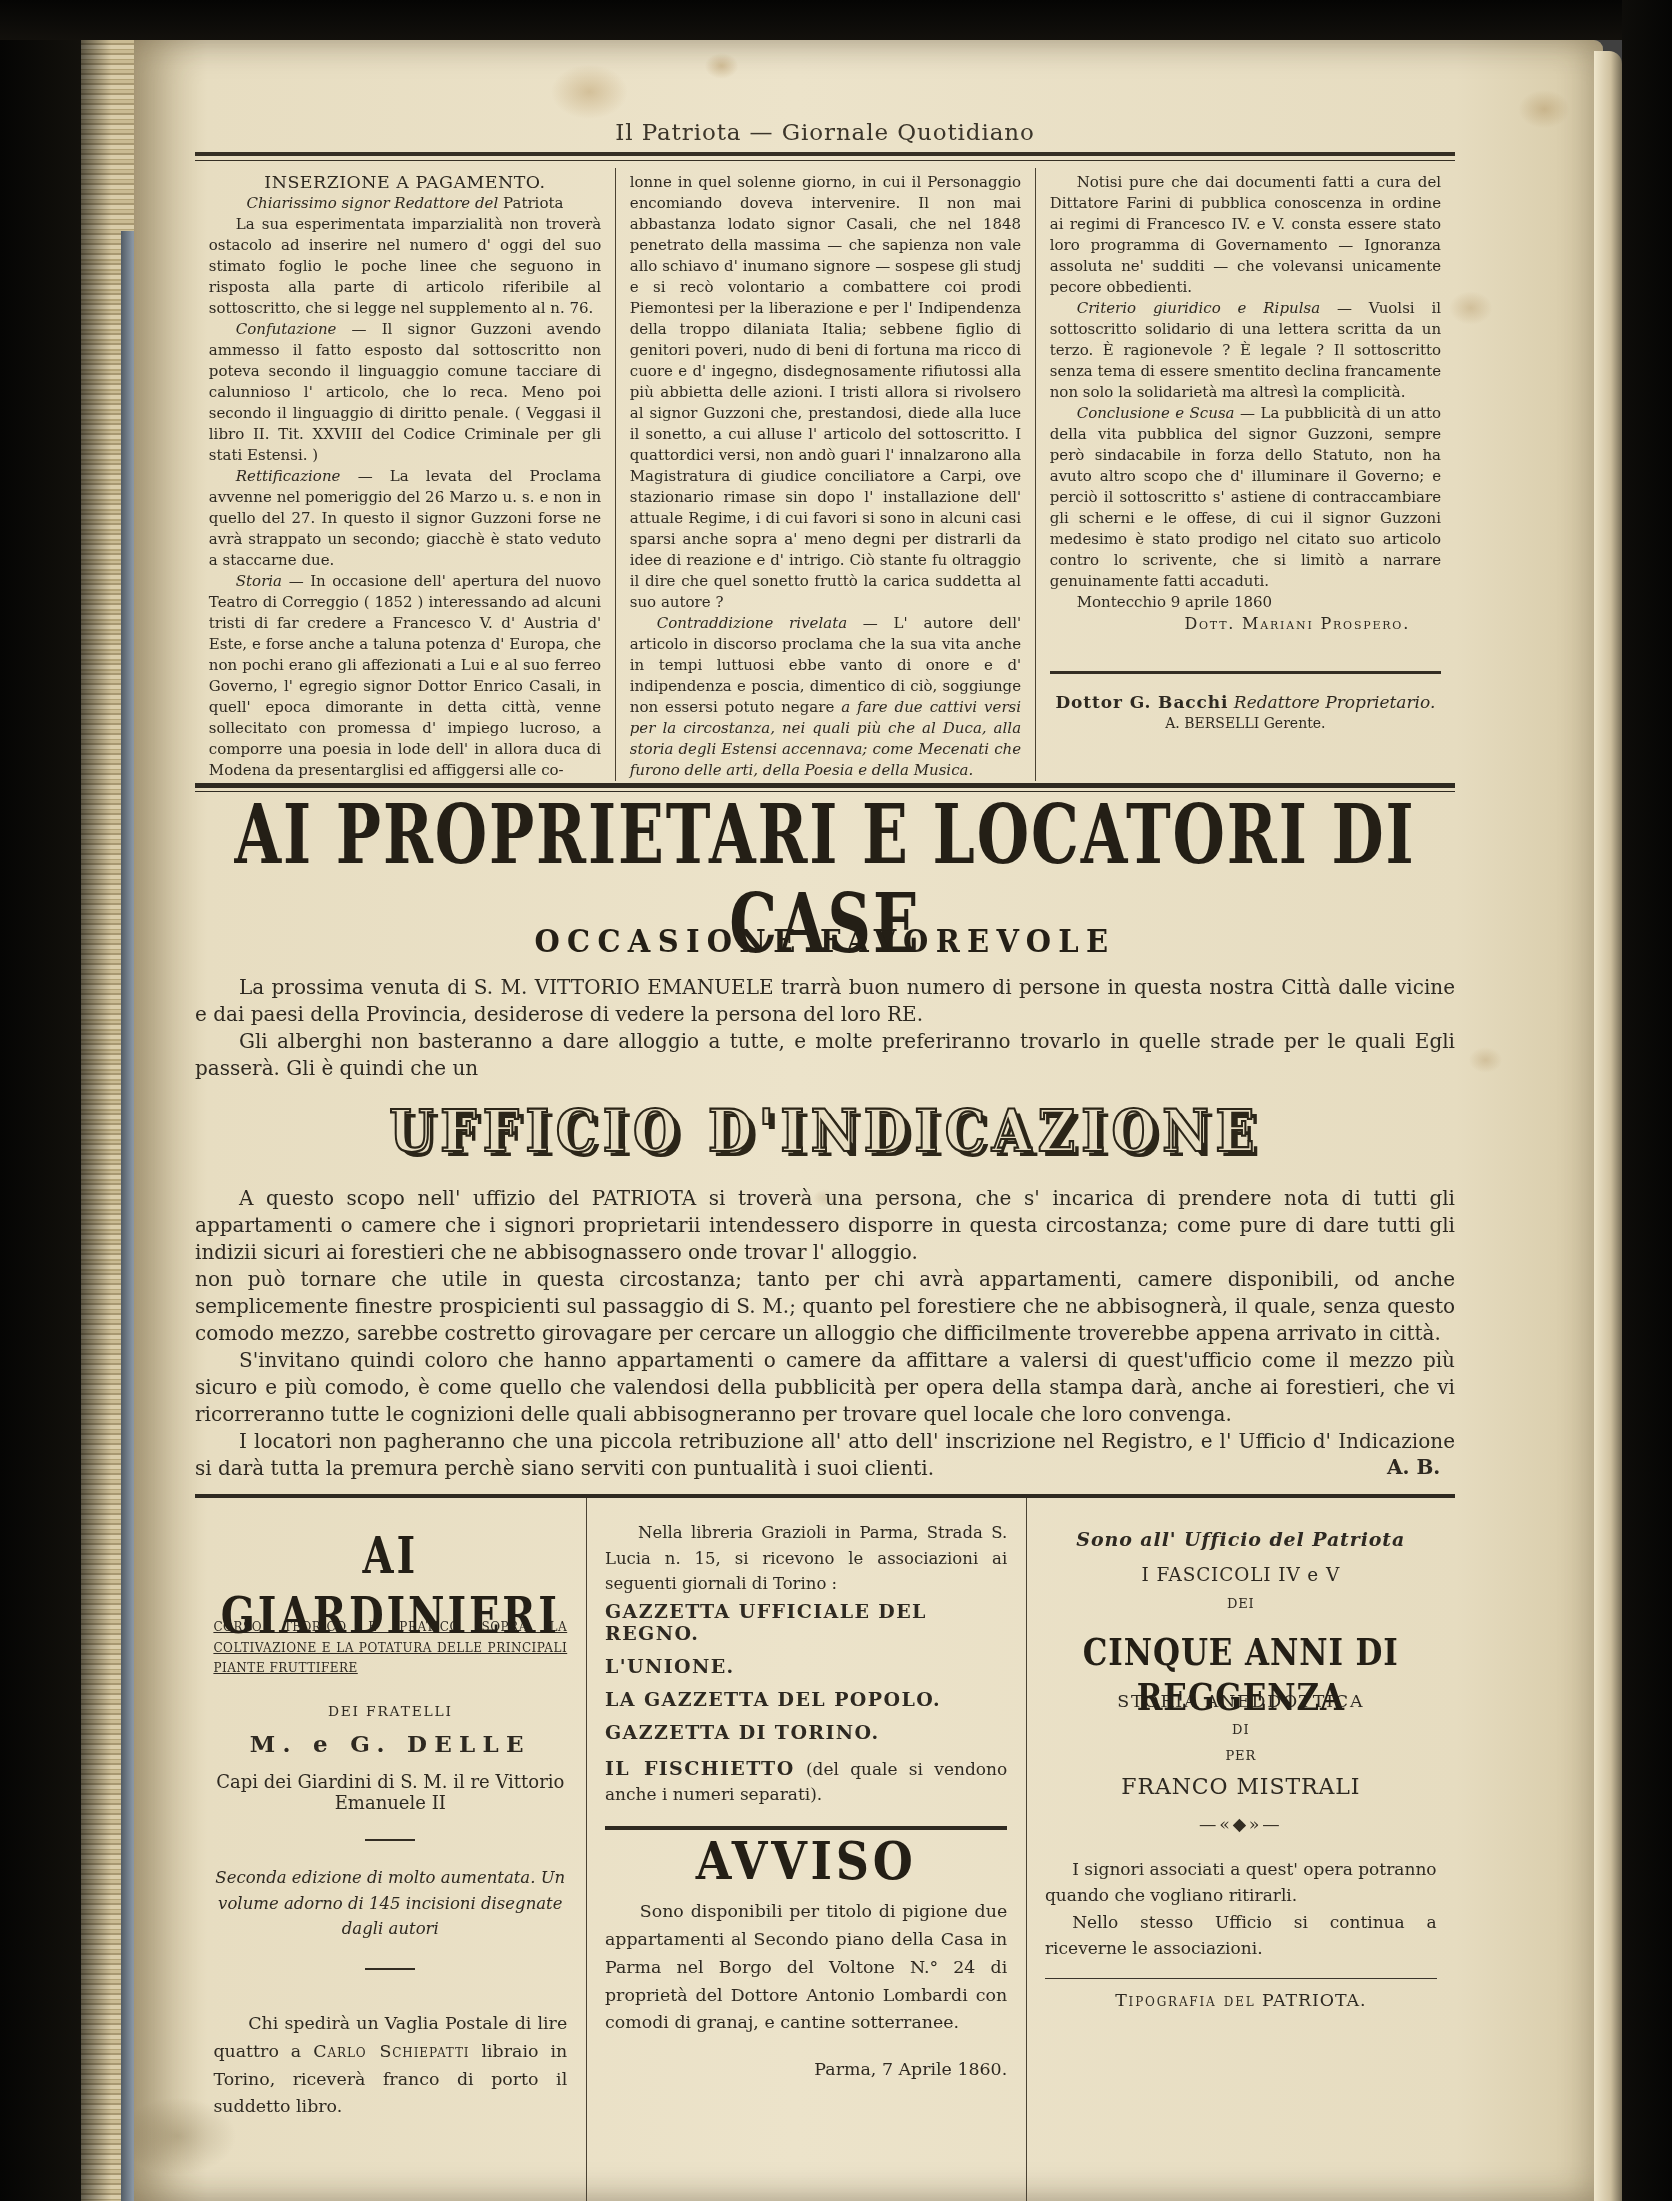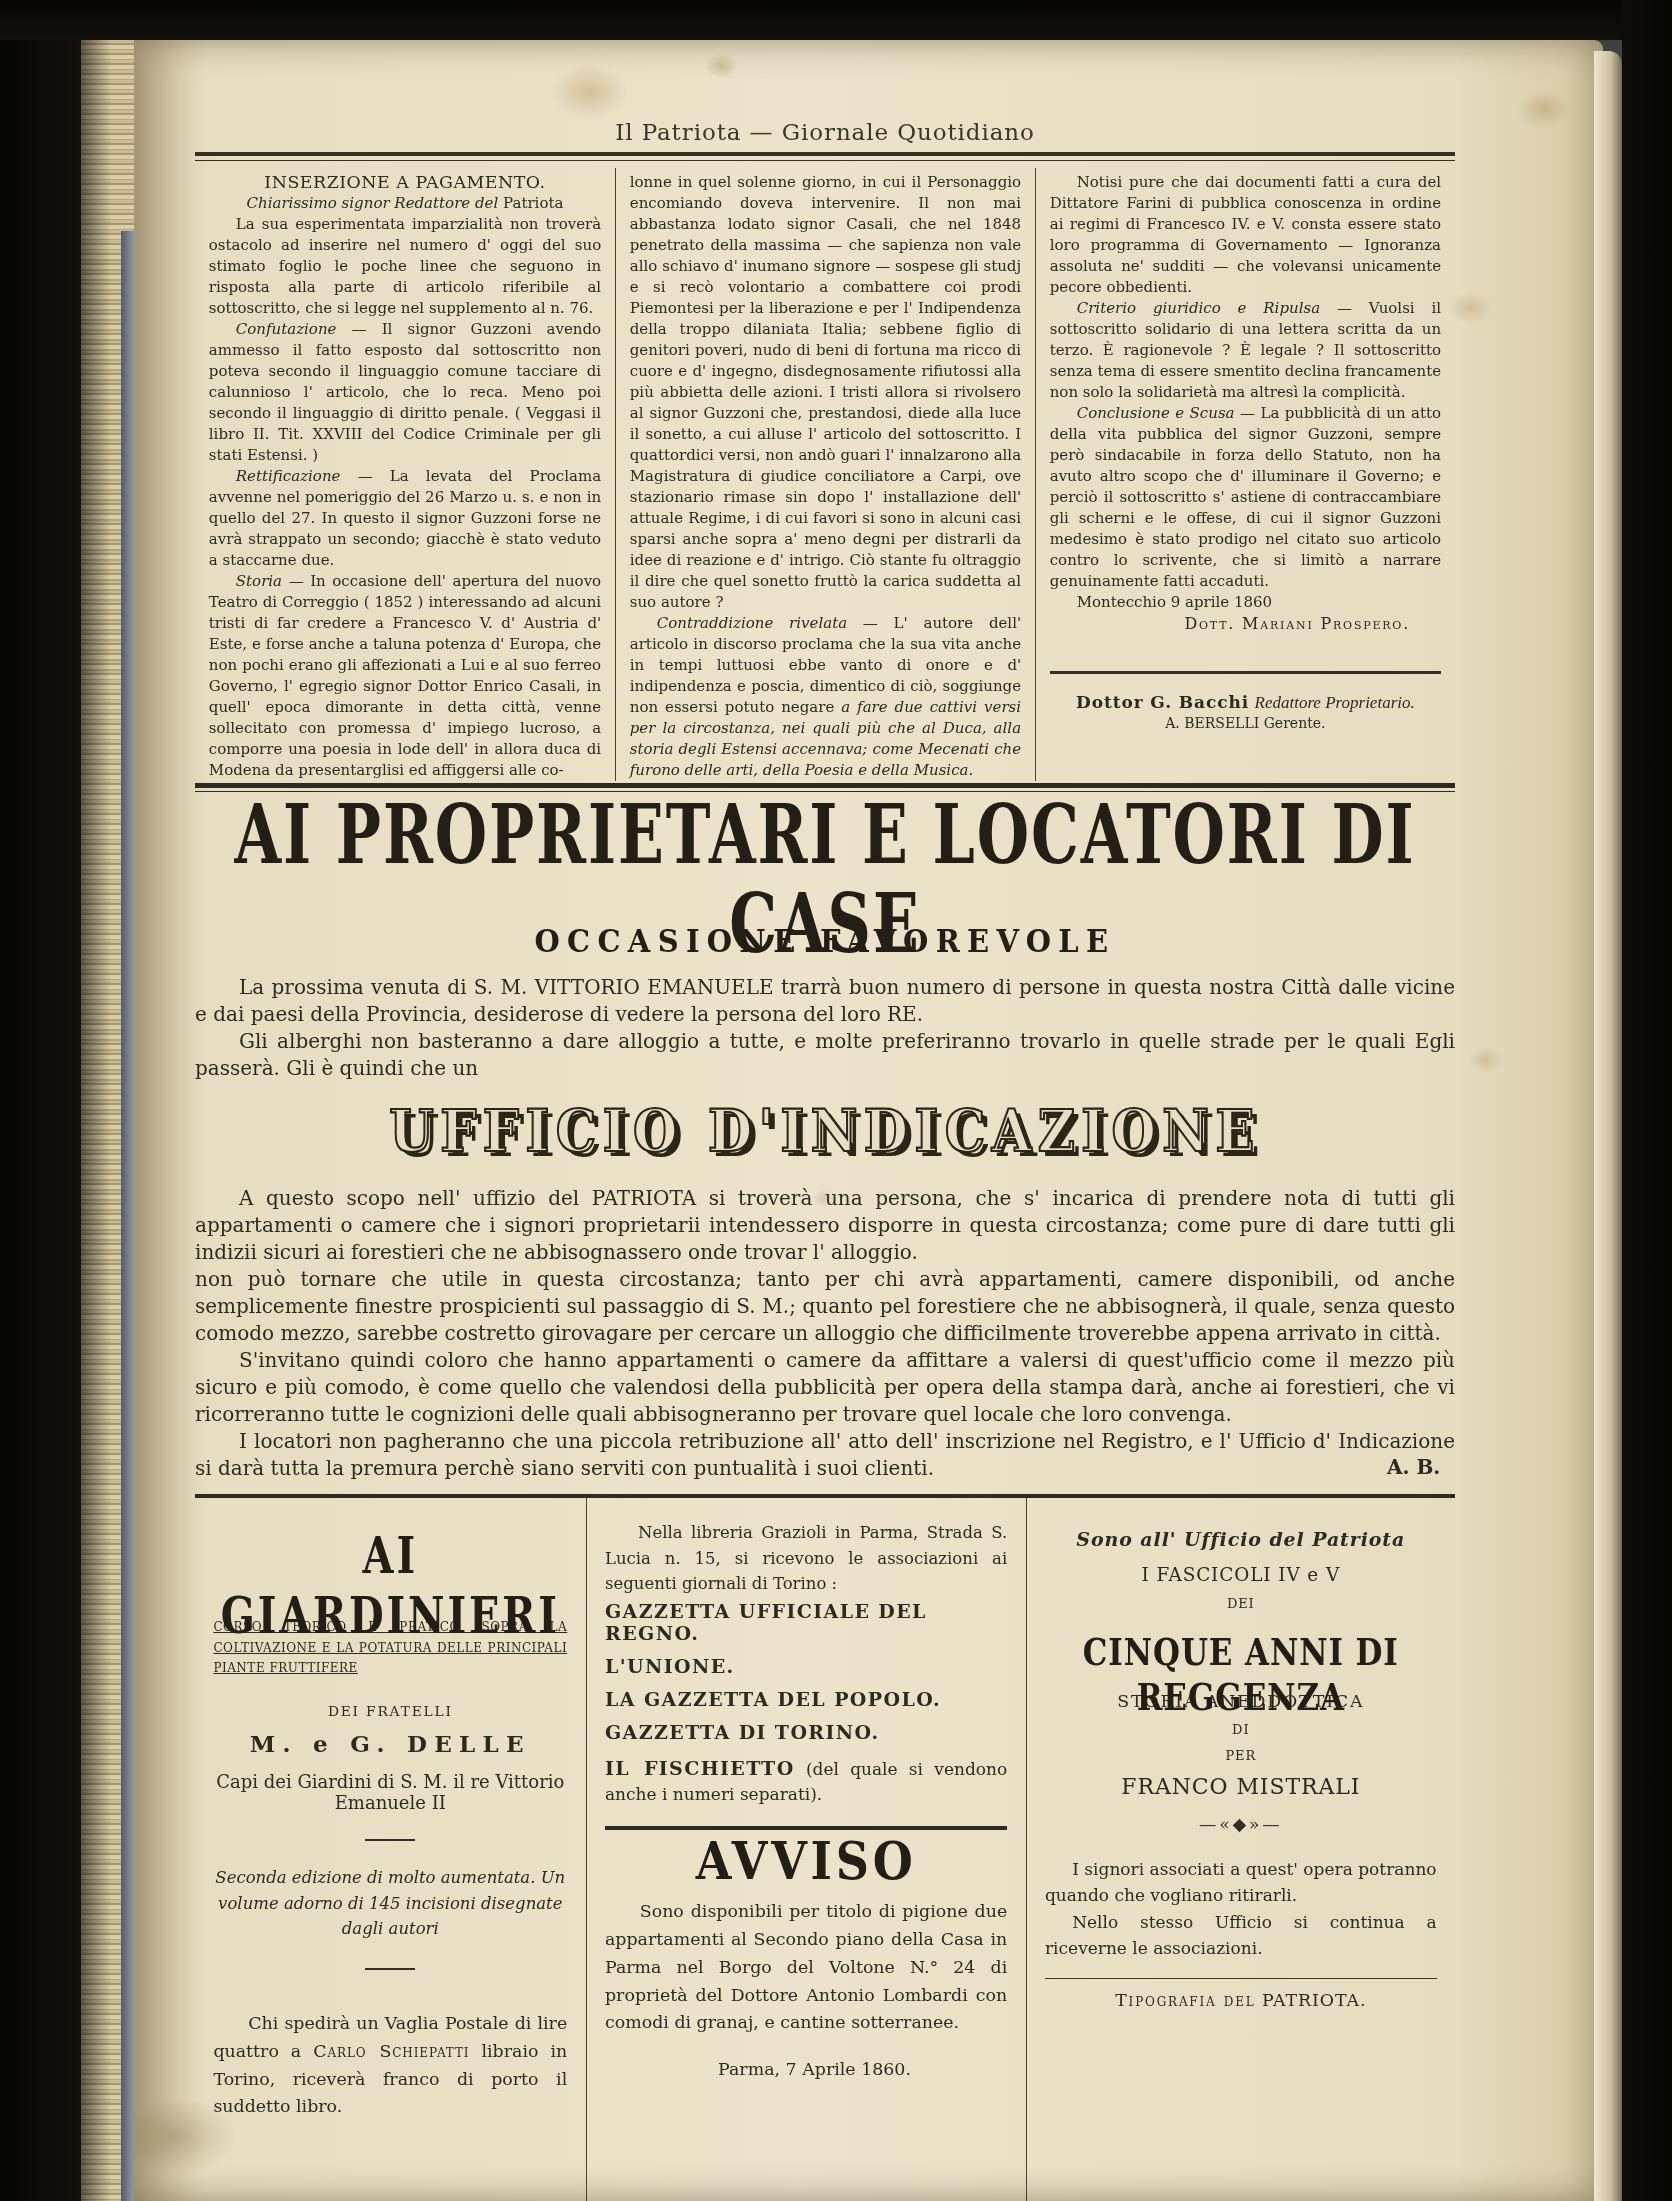--- a/index.html
+++ b/index.html
@@ -45,21 +45,21 @@
   .lead{font-style:italic;}
   .tail-it{font-style:italic;}
   .col-title{text-align:center;font-size:17.4px;letter-spacing:0.5px;margin:1.8px 0 7.3px;}
   .salutation{text-align:center;font-style:italic;margin:0 0 7.3px;}
   .salutation .roman{font-style:normal;}
   .dateline{text-indent:2.6em;margin-top:14.7px;}
   .sig{text-align:right;padding-right:31px;margin-top:27.5px;font-variant:small-caps;letter-spacing:1.8px;font-size:16px;}
   .editor-rule{border-top:3.7px solid #332d23;margin:37px 0 18.4px;}
   .editor-line{text-align:center;font-size:17px;text-indent:0;}
   .editor-bold{font-weight:bold;letter-spacing:0.9px;}
-  .editor-it{font-style:italic;font-family:Liberation Serif, serif;}
+  .editor-it{font-style:italic;}
   .gerente{text-align:center;font-size:14px;margin-top:7.3px;}
 
   
   .ad{text-align:center;}
   .ad-headline{margin:24px 0 1.8px;height:88px;}
   .ad-headline span{display:inline-block;font-weight:bold;font-size:59px;line-height:64px;letter-spacing:1.8px;
       color:#241f16;transform:scale(1.02,1.38);transform-origin:center;}
   .ad-sub{margin:20px 0 16.5px;}
   .ad-sub span{display:inline-block;font-weight:bold;font-size:29px;letter-spacing:7.3px;color:#241f16;transform:scaleY(1.1);}
   .ad p.adp{font-size:20px;line-height:27px;text-align:justify;text-indent:2.2em;margin:0;}
@@ -89,21 +89,21 @@
   .sc{font-variant:small-caps;letter-spacing:0.9px;}
   .m-intro{font-size:16.5px;text-align:justify;text-indent:2em;line-height:1.55;margin:7.3px 0 0;}
   .m-journal{font-weight:bold;font-size:19px;letter-spacing:1.4px;margin-top:11px;}
   .m-journal.first{margin-top:3px;}
   .m-last{font-size:17px;margin-top:11px;text-align:justify;line-height:1.5;}
   .rule-mid{border-top:4.6px solid #2f2a21;margin:18.4px 0 5.5px;}
   .m-avviso{text-align:center;margin-top:5.5px;height:55px;}
   .m-avviso span{display:inline-block;font-weight:bold;font-size:46px;line-height:51px;letter-spacing:3.7px;
       color:#241f16;transform:scaleY(1.15);}
   .m-body{font-size:17.4px;text-align:justify;text-indent:2em;line-height:1.6;margin-top:7.3px;}
-  .m-date{font-size:17.4px;margin-top:22px;text-indent:6.5em;text-align:left;}
+  .m-date{font-size:17.4px;margin-top:22px;text-indent:6.5em;text-align:right;}
   .r-office{font-weight:bold;font-style:italic;font-size:19px;letter-spacing:0.9px;margin-top:14.7px;}
   .r-fasc{font-size:18.4px;letter-spacing:0.9px;margin-top:14.7px;}
   .r-small{font-size:13px;letter-spacing:0.9px;margin-top:11px;}
   .r-title{margin-top:27px;height:40px;}
   .r-title span{display:inline-block;font-weight:bold;font-size:31px;line-height:37px;letter-spacing:0.9px;
       color:#241f16;transform:scaleY(1.2);}
   .r-sub{font-size:17.4px;letter-spacing:1.8px;margin-top:13px;}
   .r-name{font-weight:bold;font-size:24px;letter-spacing:1.8px;margin-top:11px;}
   .r-author{font-size:22px;letter-spacing:0.9px;margin-top:11px;}
   .r-orn{font-size:17.4px;letter-spacing:2.8px;margin-top:14.7px;color:#332d23;}

